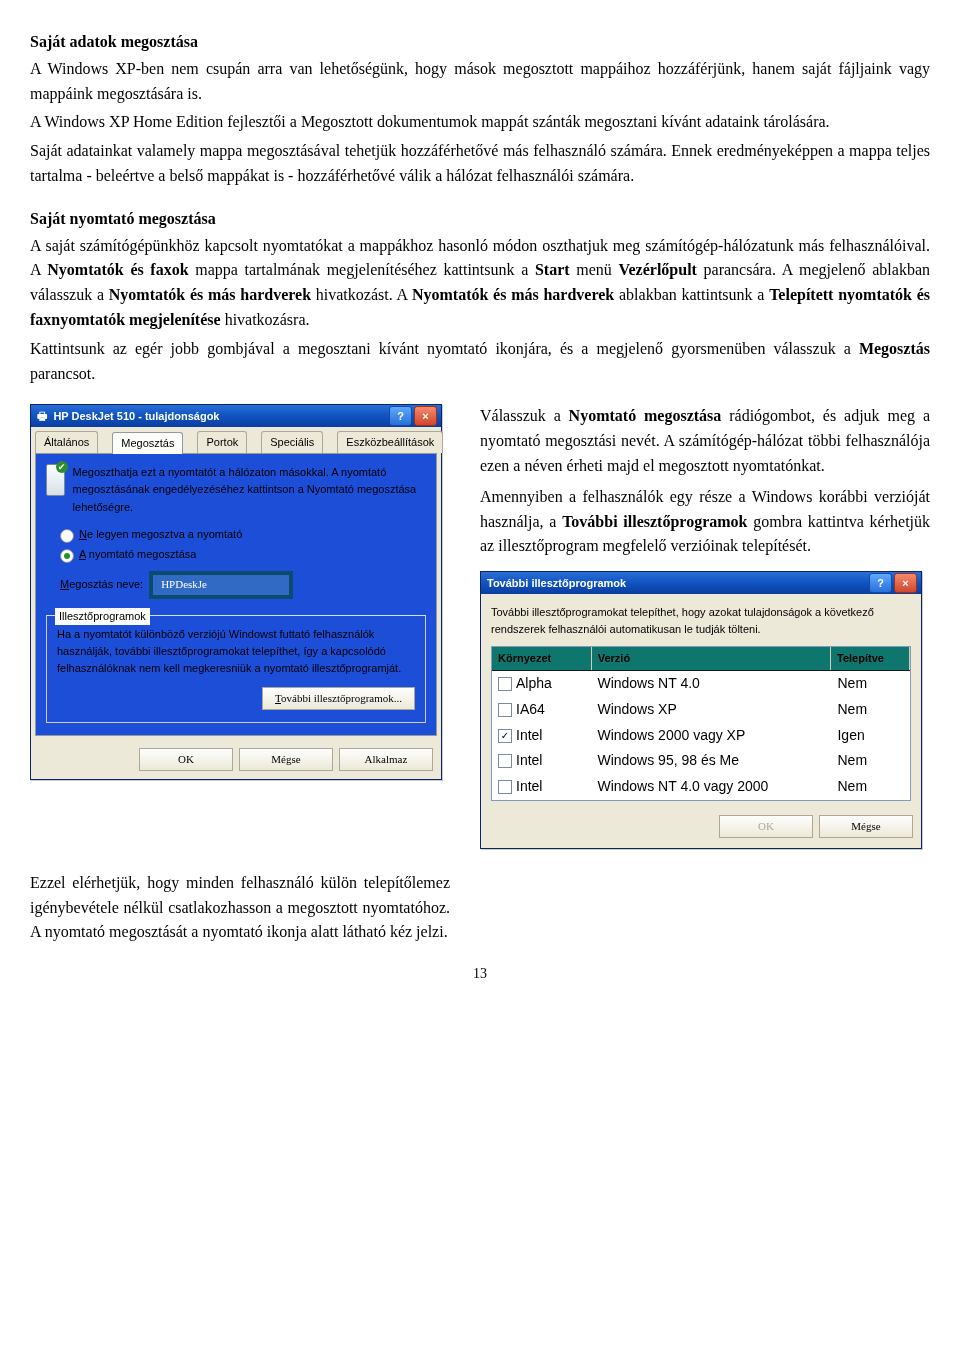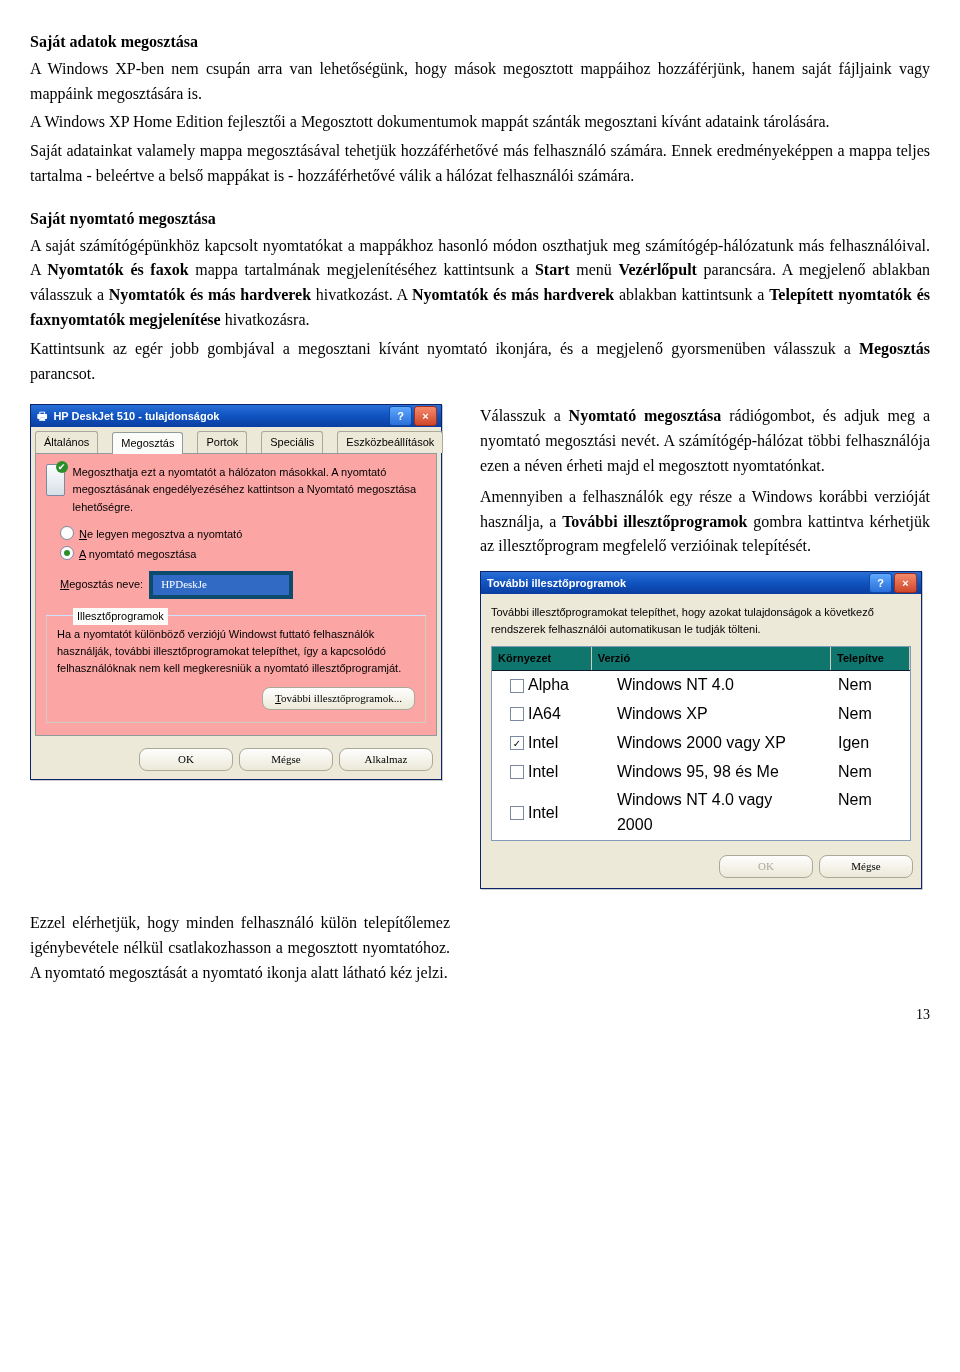--- a/index.html
+++ b/index.html
@@ -62,91 +62,91 @@
     font-size: 11px;
     border-radius: 3px 3px 0 0;
     cursor: default;
   }
   .xp-tab.active {
     background: #fcfcfa;
     position: relative; top: 1px;
     border-color: #919b9c;
   }
   .xp-tabpage {
-    background: #fca5a5;
+    background: #1d4ed8;
     border: 1px solid #919b9c;
     margin: 0 4px 6px 4px;
     padding: 10px 10px 12px 10px;
   }
   .xp-infobox { display:flex; gap:8px; margin-bottom:10px; }
   .xp-printer-icon {
     width: 34px; height: 30px;
     background: linear-gradient(#fbfdfe,#d7e0e8);
     border: 1px solid #7a8aa0;
     border-radius: 2px;
     position: relative;
   }
   .xp-printer-icon::after {
     content: "✔";
     position: absolute; right:-4px; top:-4px;
     background:#2a8f2a; color:#fff; font-size:9px;
     width:12px; height:12px; line-height:12px; text-align:center;
     border-radius:50%;
   }
-  .xp-radio-row { display:flex; align-items:flex-start; margin:3px 0 3px 14px; gap:5px; }
+  .xp-radio-row { display:flex; align-items:flex-end; margin:3px 0 3px 14px; gap:5px; }
   .xp-radio {
     width:12px; height:12px; border:1px solid #7a8aa0; border-radius:50%;
     background:#fff; display:flex; align-items:center; justify-content:center;
   }
   .xp-radio.checked::after {
     content:""; width:6px; height:6px; background:#2a8f2a; border-radius:50%;
   }
   .xp-field-row { display:flex; align-items:center; margin:8px 0 6px 14px; gap:6px; }
   .xp-input {
     background:#fff; border:4px solid #0c4a6e; height:18px;
     font-family:Tahoma; font-size:11px; padding:1px 8px; color:#fff;
     background:#316ac5; width:120px;
   }
   .xp-selected-text { color:#fff; }
   .xp-groupbox {
     border:1px solid #d0ccc0; border-top:1px solid #cfe3ff;
     margin-top:16px; padding:10px 10px 12px 10px; position:relative;
   }
   .xp-groupbox-title {
-    position:absolute; top:-8px; left:26px; background:#fcfcfa;
+    position:absolute; top:-8px; left:8px; background:#fcfcfa;
     padding:0 4px; font-size:11px;
   }
   .xp-btn {
     background: linear-gradient(#fefefe,#ece9d8);
-    border:1px solid #aca899; border-radius:8px;
+    border:1px solid #aca899; border-radius:0;
     padding:2px 12px; font-family:Tahoma; font-size:11px;
     cursor:default; min-width:68px; text-align:center;
   }
   .xp-btn.disabled { color:#aca899; }
   .xp-btn-row { display:flex; justify-content:flex-end; gap:6px; padding:6px 8px 8px 0; }
 
   
   .xp-dialog.small { width: 440px; }
   .xp-list {
     background:#fff; border:1px solid #7f9db9; margin-top:8px;
   }
   .xp-list-header { display:flex; background:#0f766e; border-bottom:1px solid #0f172a;font-weight:bold; }
   .xp-list-header div { padding:3px 6px; font-size:11px; border-right:1px solid #d0ccc0; }
   .xp-list-row { display:flex; }
-  .xp-list-row div { padding:2px 18px; font-size:16px; }
+  .xp-list-row div { padding:2px 6px; font-size:14px; }
   .lcol0 { width: 92px; display:flex; align-items:center; gap:4px; }
   .lcol1 { width: 240px; }
   .lcol2 { width: 70px; }
   .xp-checkbox {
     width:12px; height:12px; border:1px solid #7a8aa0; background:#fff;
     display:inline-flex; align-items:center; justify-content:center; font-size:10px;
   }
   .xp-checkbox.checked::after { content:"✓"; color:#000; }
 
-  .page-num { text-align:right; font-size:14px; margin-top:18px; }
+  .page-num { text-align:center; font-size:14px; margin-top:18px; }
   .underline-acc { text-decoration: underline; }
 </style>
 </head>
 <body>
 
 <p class="section-title">Saját adatok megosztása</p>
 <div class="para-block">
   <p>A Windows XP-ben nem csupán arra van lehetőségünk, hogy mások megosztott mappáihoz hozzáférjünk, hanem saját fájljaink vagy mappáink megosztására is.</p>
   <p>A Windows XP Home Edition fejlesztői a Megosztott dokumentumok mappát szánták megosztani kívánt adataink tárolására.</p>
   <p>Saját adatainkat valamely mappa megosztásával tehetjük hozzáférhetővé más felhasználó számára. Ennek eredményeképpen a mappa teljes tartalma - beleértve a belső mappákat is - hozzáférhetővé válik a hálózat felhasználói számára.</p>

